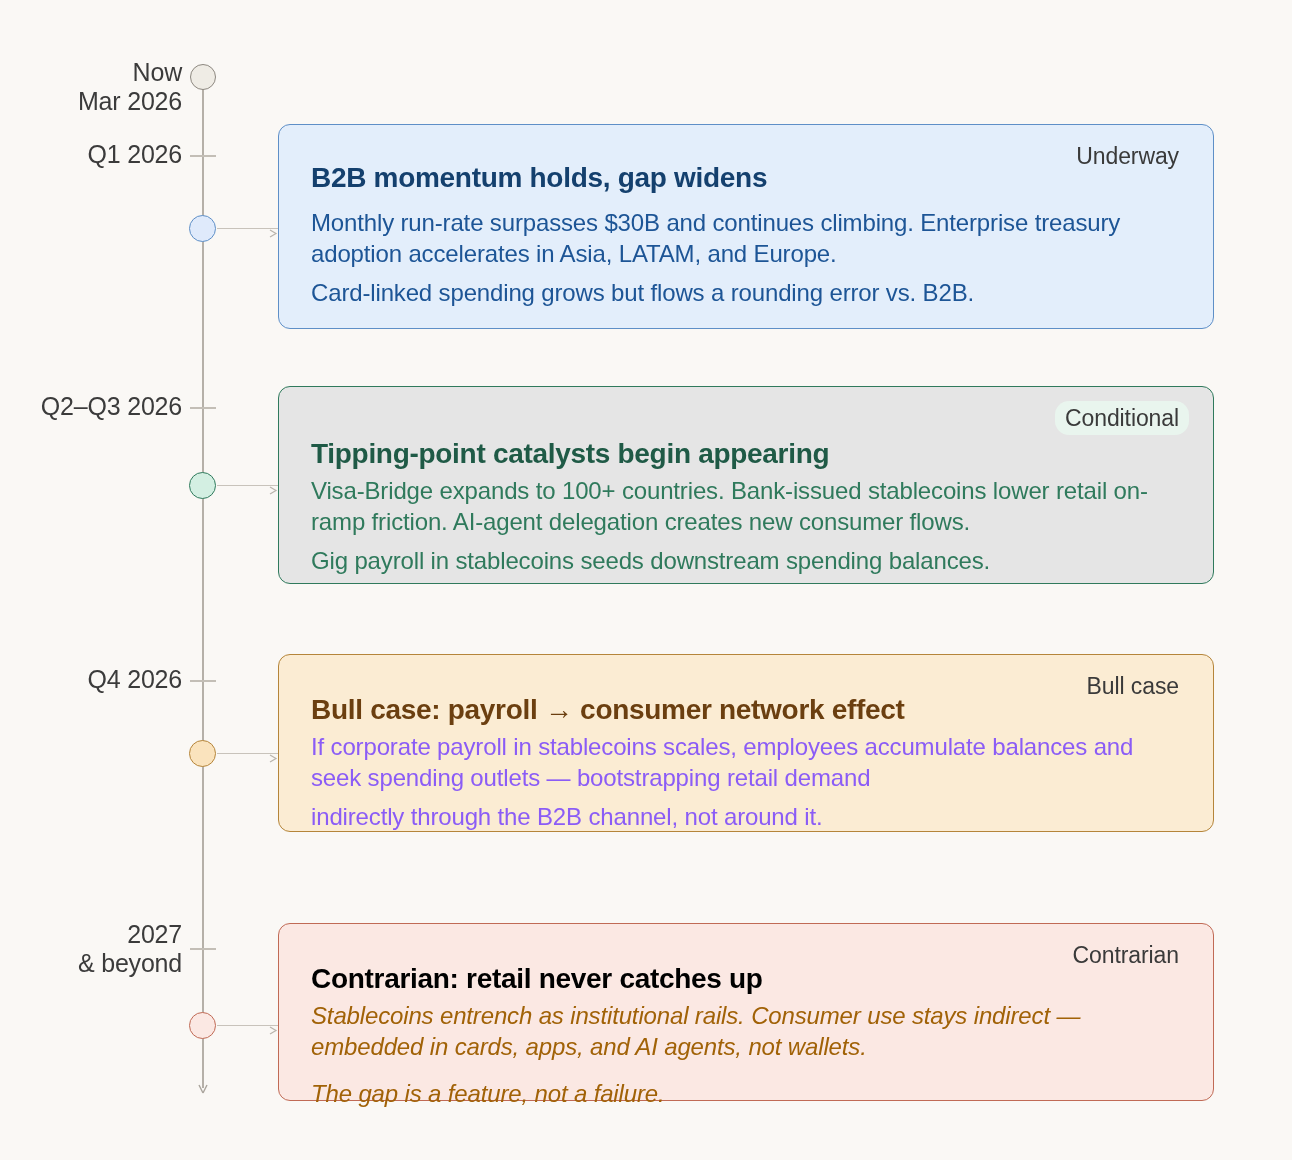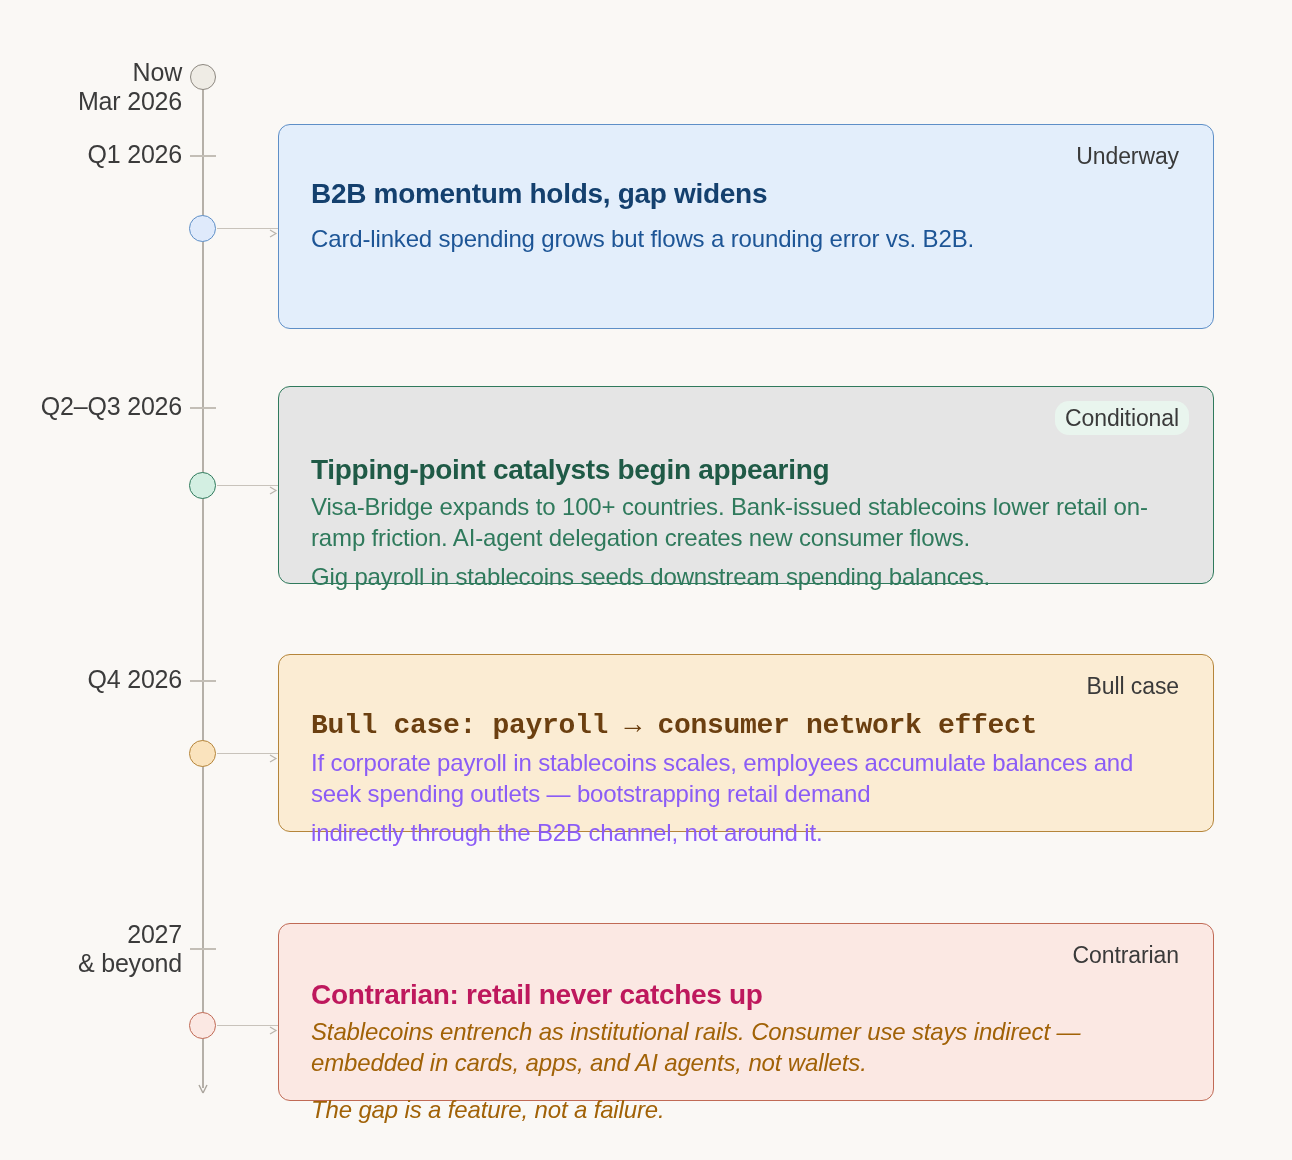--- a/index.html
+++ b/index.html
@@ -55,21 +55,21 @@
     left: 217px;
   }
   .connector-head {
     position: absolute; width: 9px; height: 9px;
   }
 
   
   .card {
     position: absolute; left: 278px; width: 936px;
     border-radius: 12px; border-width: 1.6px; border-style: solid;
-    padding: 24px 24px 20px 32px;
+    padding: 8px 24px 20px 32px;
   }
   .badge {
     position: absolute; right: 24px; top: 14px;
     font-size: 23px; color: #3a3a3a; line-height: 28px;
     padding: 3px 10px; border-radius: 14px;
     letter-spacing: -0.1px;
   }
   .card-title {
     font-size: 28px; font-weight: bold; line-height: 34px;
     letter-spacing: -0.3px;
@@ -88,21 +88,21 @@
   .c-green { background: #e5e5e5; border-color: #2f7a5c; }
   .c-green .card-title { color: #1f5a46; }
   .c-green .card-body p { color: #2f7a5c; }
   .c-green .badge { background: #e9f5ee; }
 
   .c-amber { background: #fbecd3; border-color: #b5853a; }
   .c-amber .card-title { color: #6b3f10; }
   .c-amber .card-body p { color: #8b5cf6; }
 
   .c-red   { background: #fbe8e3; border-color: #c06a55; }
-  .c-red .card-title { color: #be185d; }
+  .c-red .card-title { color: #000000; }
   .c-red .card-body p { color: #a16207; font-style: italic; }
 </style>
 </head>
 <body>
 
 <div id="stage">
 
   <div class="axis-line"></div>
   <div class="axis-arrow">
     <svg width="14" height="14" viewBox="0 0 14 14">
@@ -131,20 +131,21 @@
   <div id="nodes">
       <div class="connector" style="top: 228px; width: 61px;"></div>
       <div class="connector-head" style="left: 269px; top: 224px;"><svg width="9" height="9" viewBox="0 0 9 9">
           <path d="M1 1 L7 4.5 L1 8" stroke="#b9b4ac" stroke-width="1.2" fill="none"></path>
         </svg></div>
       <div class="node-dot" style="top: 215px; background: rgb(223, 234, 251); border: 1.7px solid rgb(94, 143, 199);"></div>
       <div class="card c-blue" style="top: 124px; height: 205px;">
         <div class="badge">Underway</div>
         <div class="card-title" style="margin-top: 28px;">B2B momentum holds, gap widens</div>
         <div class="card-body" style="margin-top: 12px;">
+          <p>Monthly run-rate surpasses $30B and continues climbing. Enterprise treasury adoption accelerates in Asia, LATAM, and Europe.</p>
           <p>Card-linked spending grows but flows a rounding error vs. B2B.</p>
         </div>
       </div>
       <div class="connector" style="top: 485px; width: 61px;"></div>
       <div class="connector-head" style="left: 269px; top: 481px;"><svg width="9" height="9" viewBox="0 0 9 9">
           <path d="M1 1 L7 4.5 L1 8" stroke="#b9b4ac" stroke-width="1.2" fill="none"></path>
         </svg></div>
       <div class="node-dot" style="top: 472px; background: rgb(211, 239, 226); border: 1.7px solid rgb(47, 122, 92);"></div>
       <div class="card c-green" style="top: 386px; height: 198px;">
         <div class="badge">Conditional</div>
@@ -154,21 +155,21 @@
           <p>Gig payroll in stablecoins seeds downstream spending balances.</p>
         </div>
       </div>
       <div class="connector" style="top: 753px; width: 61px;"></div>
       <div class="connector-head" style="left: 269px; top: 749px;"><svg width="9" height="9" viewBox="0 0 9 9">
           <path d="M1 1 L7 4.5 L1 8" stroke="#b9b4ac" stroke-width="1.2" fill="none"></path>
         </svg></div>
       <div class="node-dot" style="top: 740px; background: rgb(250, 227, 189); border: 1.7px solid rgb(181, 133, 58);"></div>
       <div class="card c-amber" style="top: 654px; height: 178px;">
         <div class="badge">Bull case</div>
-        <div class="card-title" style="margin-top: 30px; font-family: Liberation Mono, monospace;">Bull case: payroll → consumer network effect</div>
+        <div class="card-title" style="margin-top: 30px;">Bull case: payroll → consumer network effect</div>
         <div class="card-body" style="margin-top: 4px;">
           <p>If corporate payroll in stablecoins scales, employees accumulate balances and seek spending outlets — bootstrapping retail demand</p>
           <p>indirectly through the B2B channel, not around it.</p>
         </div>
       </div>
       <div class="connector" style="top: 1025px; width: 61px;"></div>
       <div class="connector-head" style="left: 269px; top: 1021px;"><svg width="9" height="9" viewBox="0 0 9 9">
           <path d="M1 1 L7 4.5 L1 8" stroke="#b9b4ac" stroke-width="1.2" fill="none"></path>
         </svg></div>
       <div class="node-dot" style="top: 1012px; background: rgb(251, 232, 227); border: 1.7px solid rgb(192, 106, 85);"></div>

